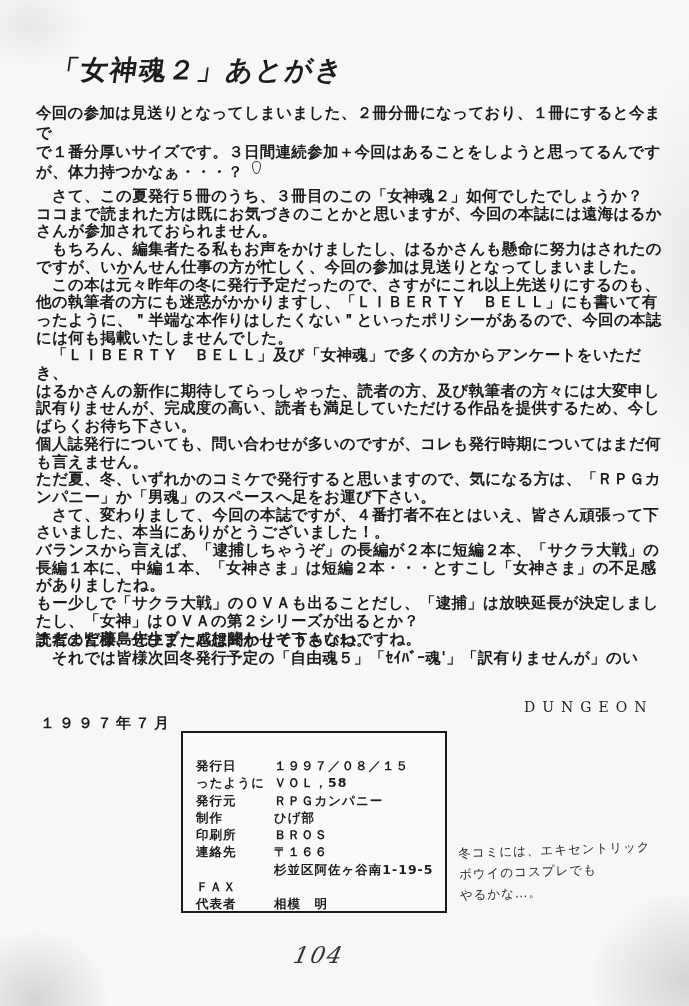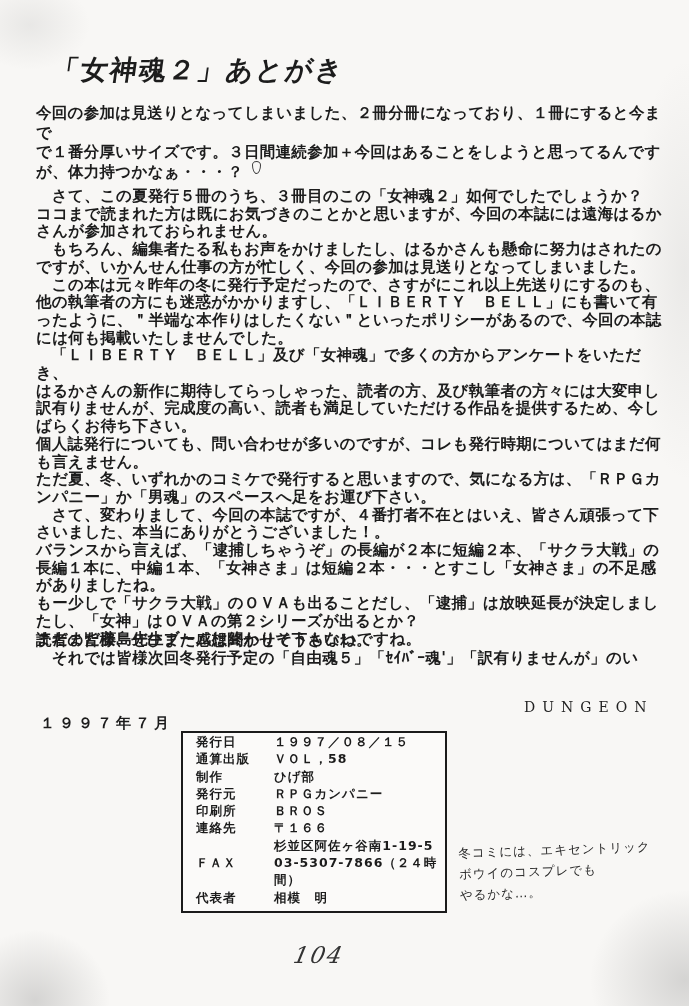--- a/index.html
+++ b/index.html
@@ -36,21 +36,21 @@
     border:1.5px solid #3a3a3a;border-radius:50% 50% 50% 50%/30% 30% 70% 70%;
     background:transparent;
   }
   .dateline{position:absolute;left:40px;top:700px;font-size:15px;font-weight:bold;letter-spacing:4px;margin-top:14px;}
   .signature{position:absolute;left:524px;top:699px;font-size:14px;letter-spacing:7px;
     font-family:"DejaVu Serif",serif;color:#222;}
 
   .colophon{
     position:absolute;left:181px;top:731px;width:266px;height:182px;
     border:2px solid #1b1b1b;box-sizing:border-box;
-    padding:0 0 0 13px;background:rgba(255,255,255,.4);
+    padding:24px 0 0 13px;background:rgba(255,255,255,.4);
   }
   .crow{display:flex;line-height:17.3px;font-size:12.5px;font-weight:bold;letter-spacing:1px;}
   .clabel{width:78px;flex:none;}
 
   .note{
     position:absolute;left:459px;top:839px;width:200px;
     font-size:12.5px;line-height:21px;letter-spacing:1px;color:#2b2b2b;
     transform:rotate(-2deg);
   }
   .pagenum{
@@ -81,46 +81,45 @@
 
   <div class="dateline">１９９７年７月</div>
   <div class="signature">DUNGEON</div>
 
   <div class="colophon">
       <div class="crow">
       <span class="clabel">発行日</span>
       <span class="cvalue">１９９７／０８／１５</span>
     </div>
       <div class="crow">
-      <span class="clabel">通算出版</span>
+      <span class="clabel">ったように</span>
       <span class="cvalue">ＶＯＬ，58</span>
+    </div>
+      <div class="crow">
+      <span class="clabel">発行元</span>
+      <span class="cvalue">ＲＰＧカンパニー</span>
     </div>
       <div class="crow">
       <span class="clabel">制作</span>
       <span class="cvalue">ひげ部</span>
-    </div>
-      <div class="crow">
-      <span class="clabel">発行元</span>
-      <span class="cvalue">ＲＰＧカンパニー</span>
     </div>
       <div class="crow">
       <span class="clabel">印刷所</span>
       <span class="cvalue">ＢＲＯＳ</span>
     </div>
       <div class="crow">
       <span class="clabel">連絡先</span>
       <span class="cvalue">〒１６６</span>
     </div>
       <div class="crow">
       <span class="clabel"></span>
       <span class="cvalue">杉並区阿佐ヶ谷南1-19-5</span>
     </div>
       <div class="crow">
       <span class="clabel">ＦＡＸ</span>
-      <span class="cvalue">03-5307-7866（２４時間）</span>
     </div>
       <div class="crow">
       <span class="clabel">代表者</span>
       <span class="cvalue">相模　明</span>
     </div>
     </div>
 
   <div class="note">
       <div>冬コミには、エキセントリック</div>
       <div>ボウイのコスプレでも</div>

